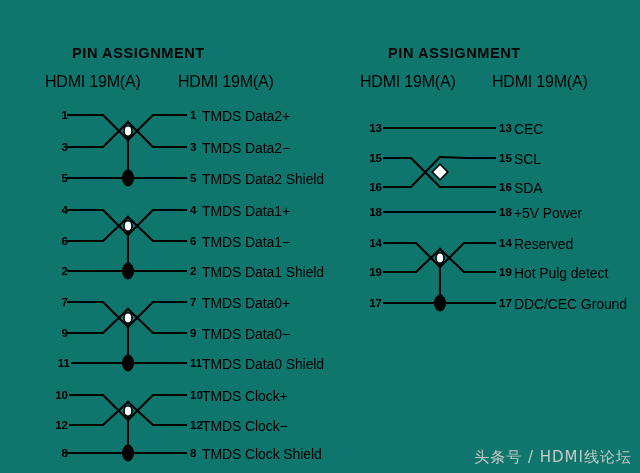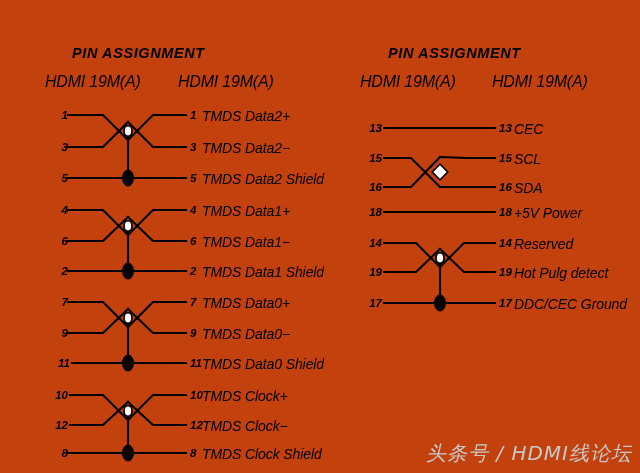--- a/index.html
+++ b/index.html
@@ -4,24 +4,23 @@
 <style>
   html, body {
     margin: 0;
     padding: 0;
     background: #ffffff;
   }
   #page {
     position: relative;
     width: 640px;
     height: 473px;
-    background: #c2410c;
+    background: #0f766e;
     overflow: hidden;
     font-family: "Liberation Sans", sans-serif;
-    font-style: italic;
   }
   .diagram-svg {
     position: absolute;
     left: 0;
     top: 0;
     width: 640px;
     height: 473px;
   }
   text {
     fill: #000000;
@@ -64,21 +63,21 @@
   }
   .node-diamond {
     fill: #ffffff;
     stroke: #000000;
     stroke-width: 1.6;
   }
   .watermark {
     position: absolute;
     right: 8px;
     bottom: 6px;
-    font-size: 20px;
+    font-size: 15px;
     color: #c9c9c9;
     font-family: "DejaVu Sans", sans-serif;
     letter-spacing: 1px;
     white-space: nowrap;
     user-select: none;
   }
 </style>
 </head>
 <body>
 

